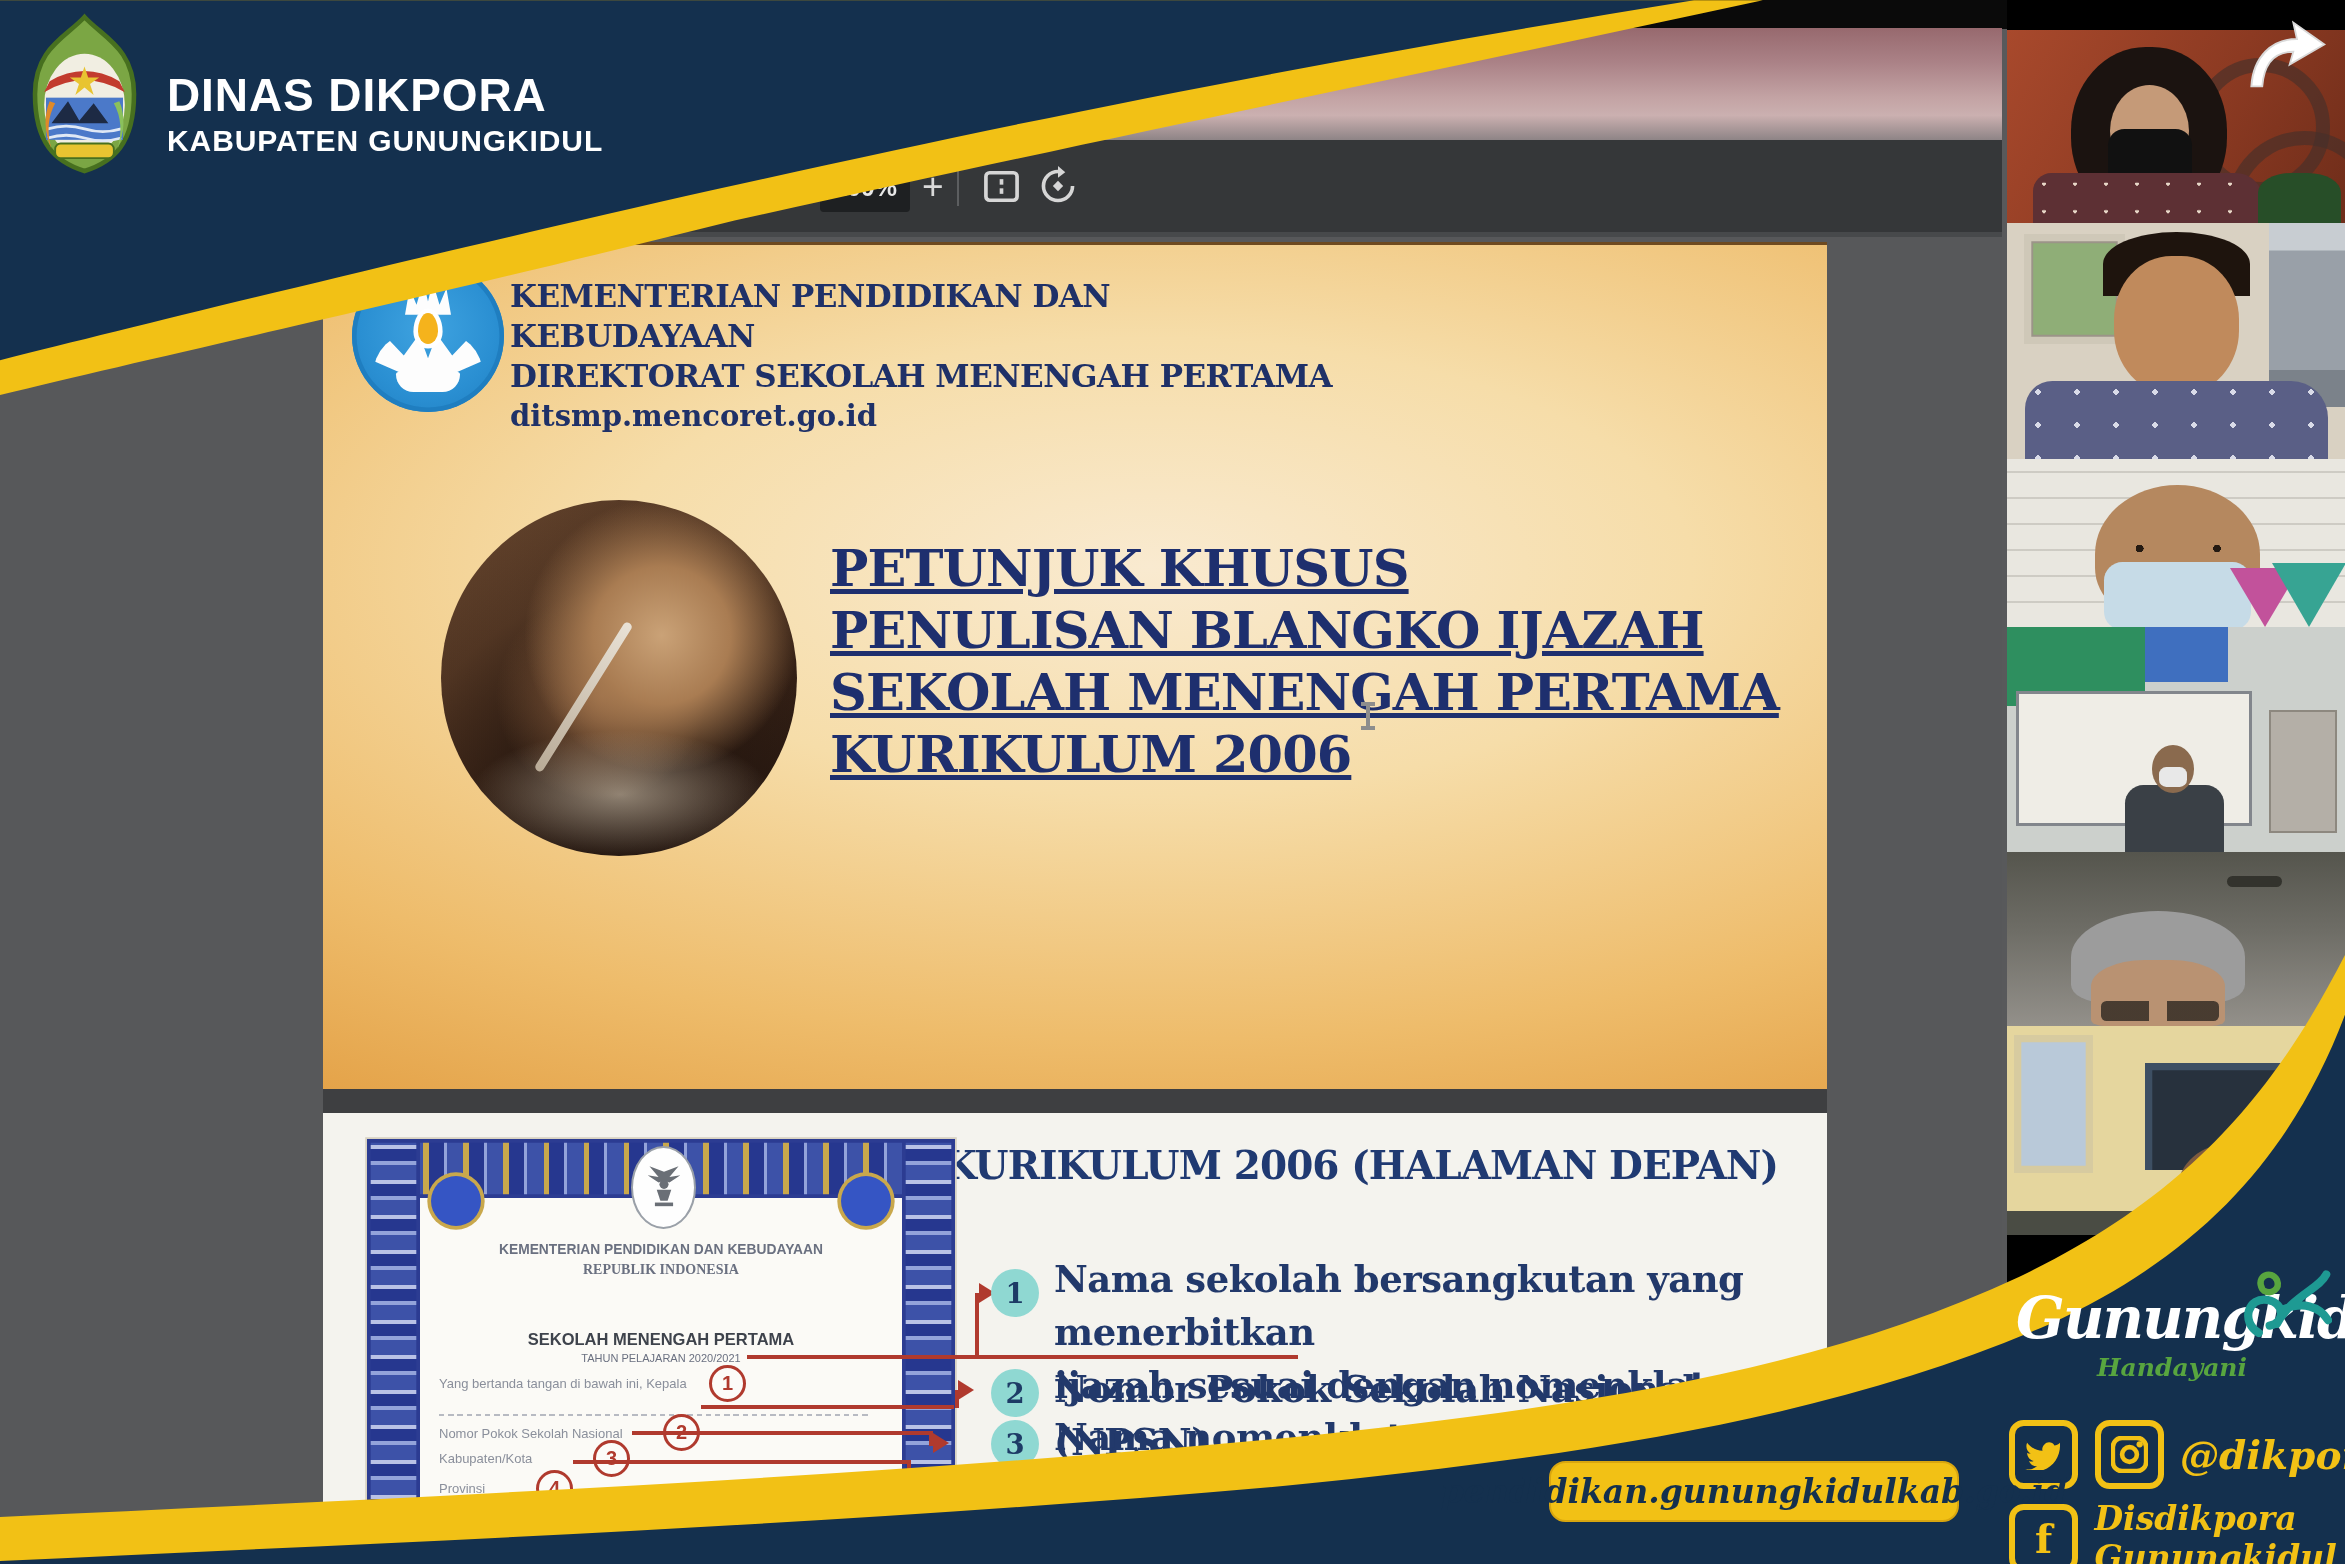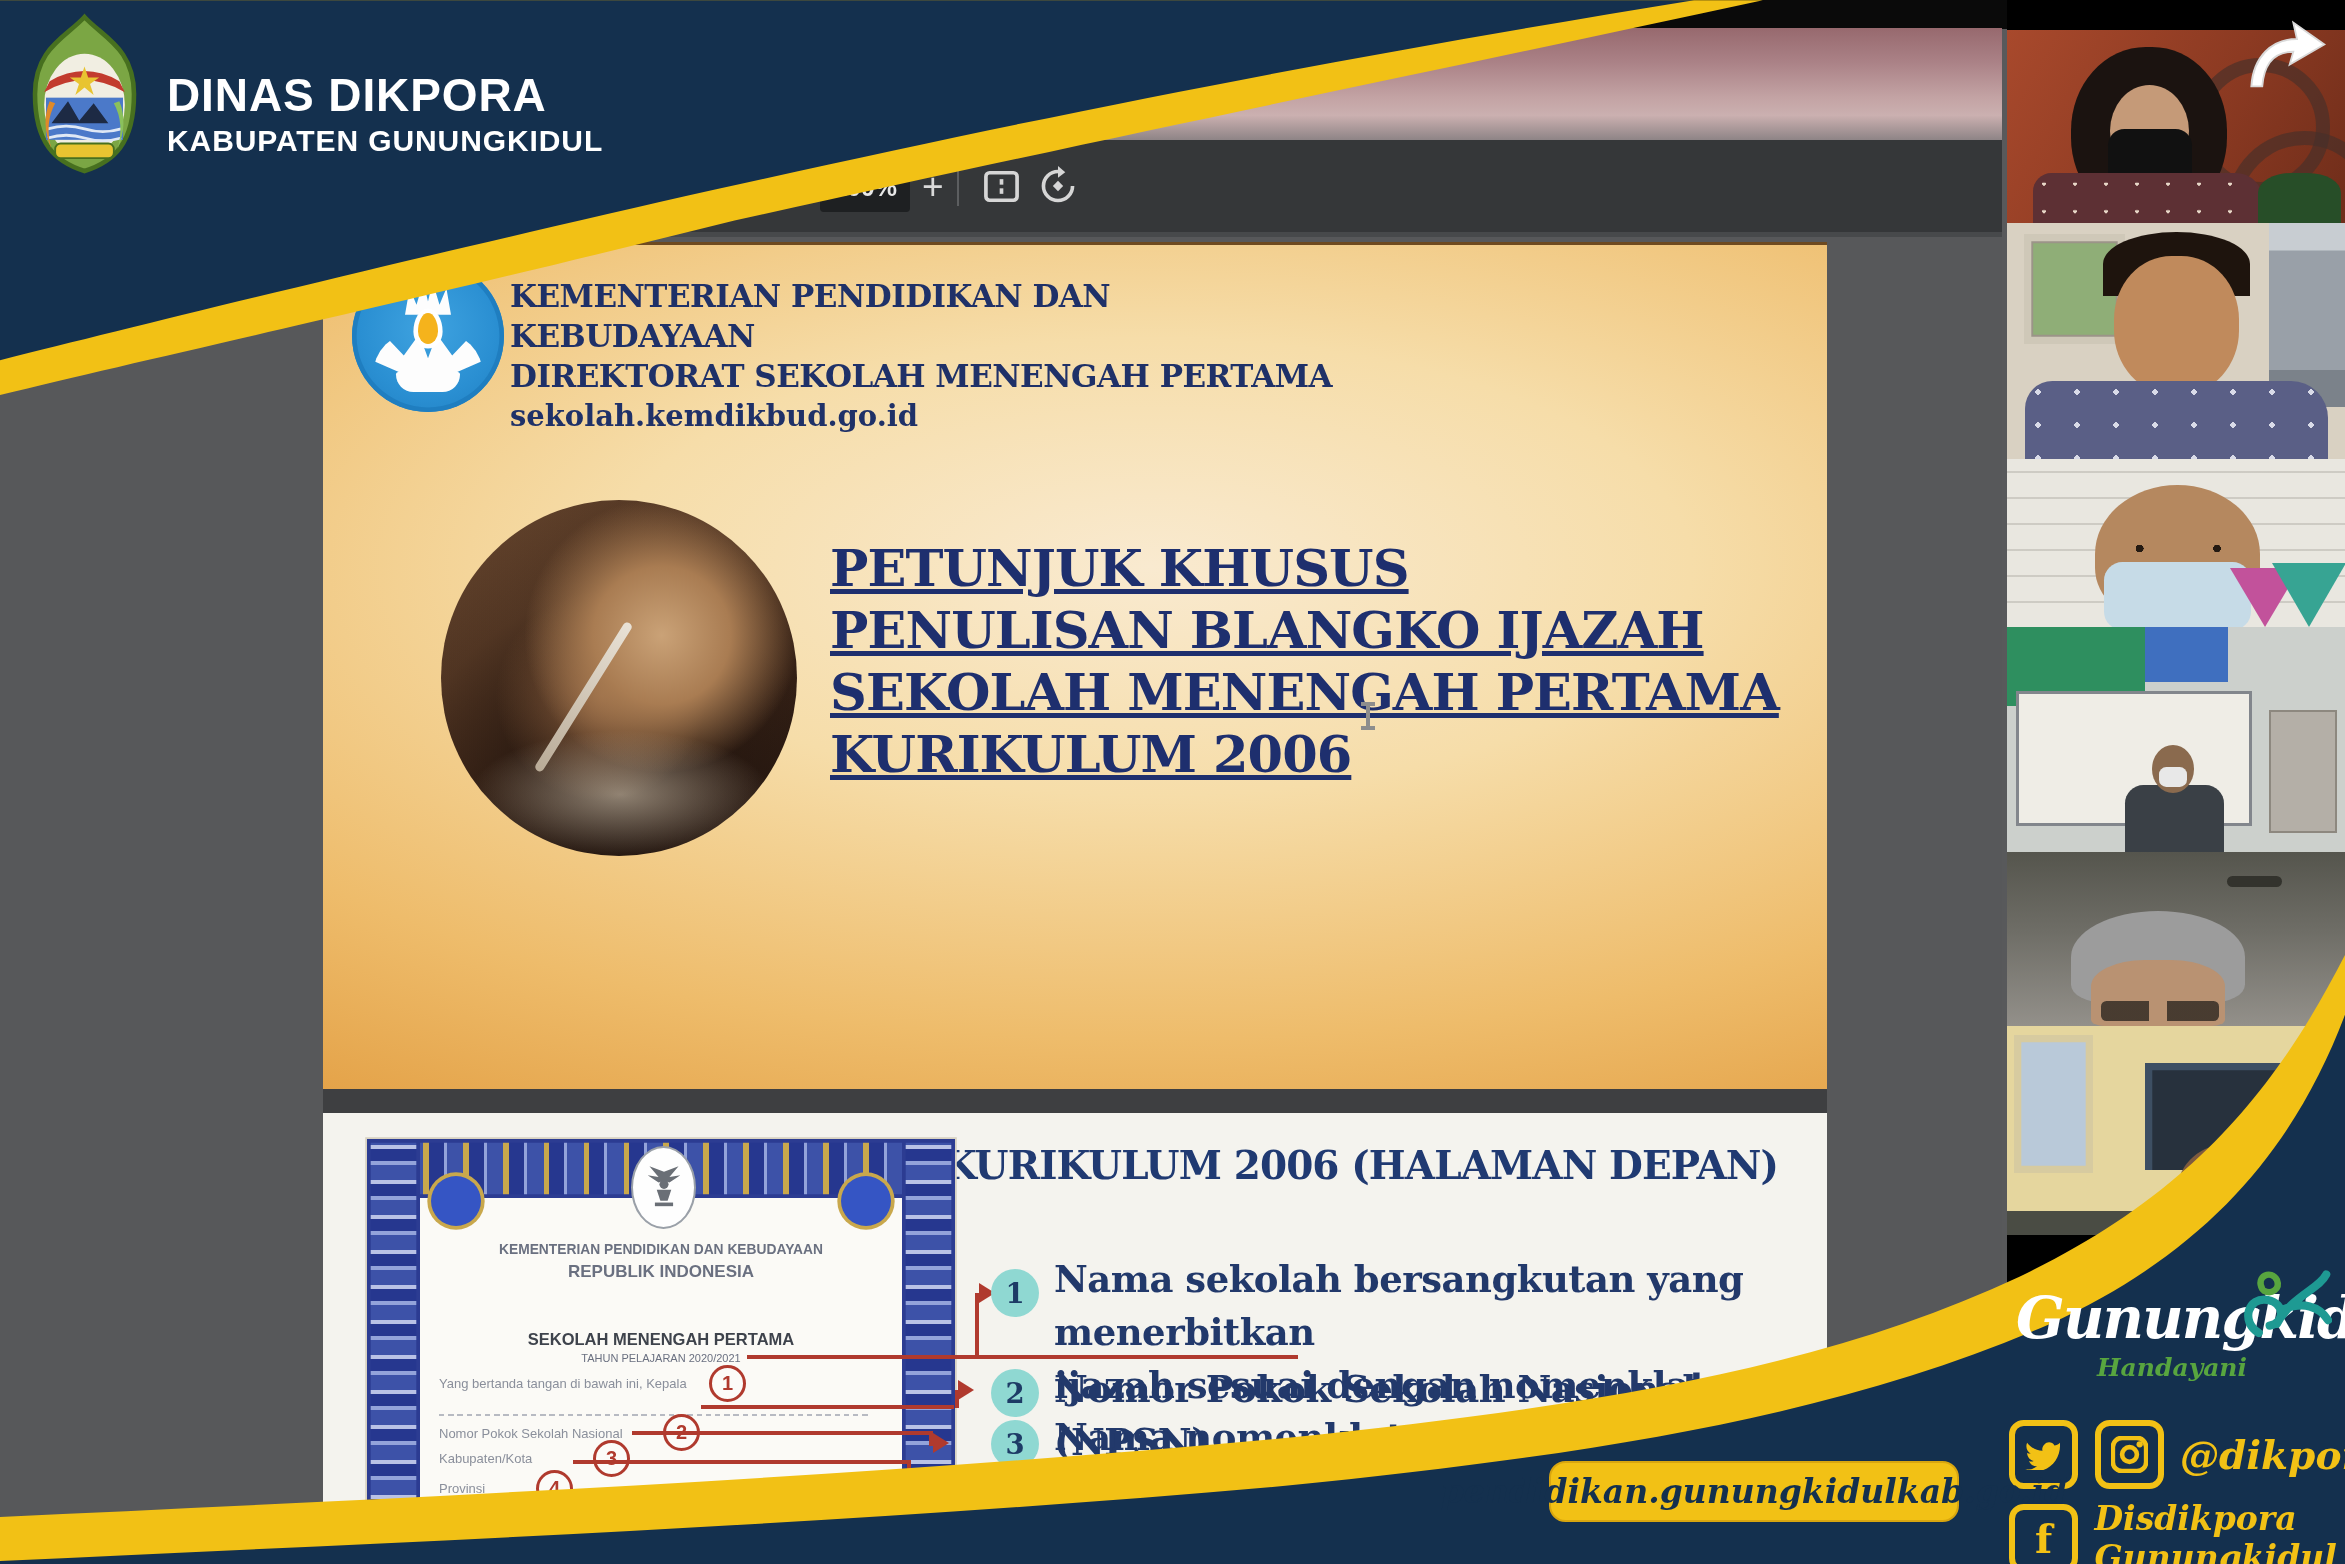--- a/index.html
+++ b/index.html
@@ -208,21 +208,21 @@
   <div class="abs slide1">
     <div class="abs tutwuri">
       <div class="tw-crown"></div>
         <div class="tw-wing"></div>
         <div class="tw-flame"></div>
         <div class="tw-book"></div>
     </div>
     <div class="abs ministry">
       <div class="m1">KEMENTERIAN PENDIDIKAN DAN KEBUDAYAAN</div>
       <div class="m2">DIREKTORAT SEKOLAH MENENGAH PERTAMA</div>
-      <div class="m3">sekolah.kemdikbud.go.id</div>
+      <div class="m3">ditsmp.mencoret.go.id</div>
     </div>
     <div class="abs photo-circle">
       <div class="paper-glow"></div>
         <div class="pen"></div>
     </div>
     <div class="abs slide1-title">
       <div>PETUNJUK KHUSUS</div>
       <div>PENULISAN BLANGKO IJAZAH</div>
       <div>SEKOLAH MENENGAH PERTAMA</div>
       <div>KURIKULUM 2006</div>
@@ -245,21 +245,21 @@
       <div class="cert-corner" style="right:64px;top:37px;"></div>
       <div class="garuda-oval">
         <svg width="40" height="48" viewBox="0 0 44 52">
           <path d="M22 8 L6 2 L16 14 L4 12 L16 20 L22 18 L28 20 L40 12 L28 14 L38 2 Z" fill="#6a6f76"></path>
           <circle cx="22" cy="22" r="5" fill="#6a6f76"></circle>
           <path d="M14 28 H30 L26 40 H18 Z" fill="#6a6f76"></path>
           <path d="M12 44 H32" stroke="#6a6f76" stroke-width="4"></path>
         </svg>
       </div>
       <div class="cert-head" style="top:103px;font-size:13.8px;">KEMENTERIAN PENDIDIKAN DAN KEBUDAYAAN</div>
-      <div class="cert-head" style="top:123px;font-size:17px;">REPUBLIK INDONESIA</div>
+      <div class="cert-head" style="top:123px;font-size:14px;font-family:Liberation Serif, serif;">REPUBLIK INDONESIA</div>
       <div class="cert-head" style="top:191px;font-size:16.5px;color:#3e434c;">SEKOLAH MENENGAH PERTAMA</div>
       <div class="cert-head" style="top:213px;font-size:11px;font-weight:normal;">TAHUN PELAJARAN 2020/2021</div>
 
       <div class="cert-field" style="left:72px;top:237px;text-align:center;">Yang bertanda tangan di bawah ini, Kepala</div>
       <div class="dotline" style="left:72px;top:275px;width:432px;"></div>
       <div class="cert-field" style="left:72px;top:287px;">Nomor Pokok Sekolah Nasional</div>
       <div class="cert-field" style="left:72px;top:312px;">Kabupaten/Kota</div>
       <div class="cert-field" style="left:72px;top:342px;">Provinsi</div>
       <div class="cert-field" style="left:367px;top:349px;">menerangkan bahwa</div>
 

